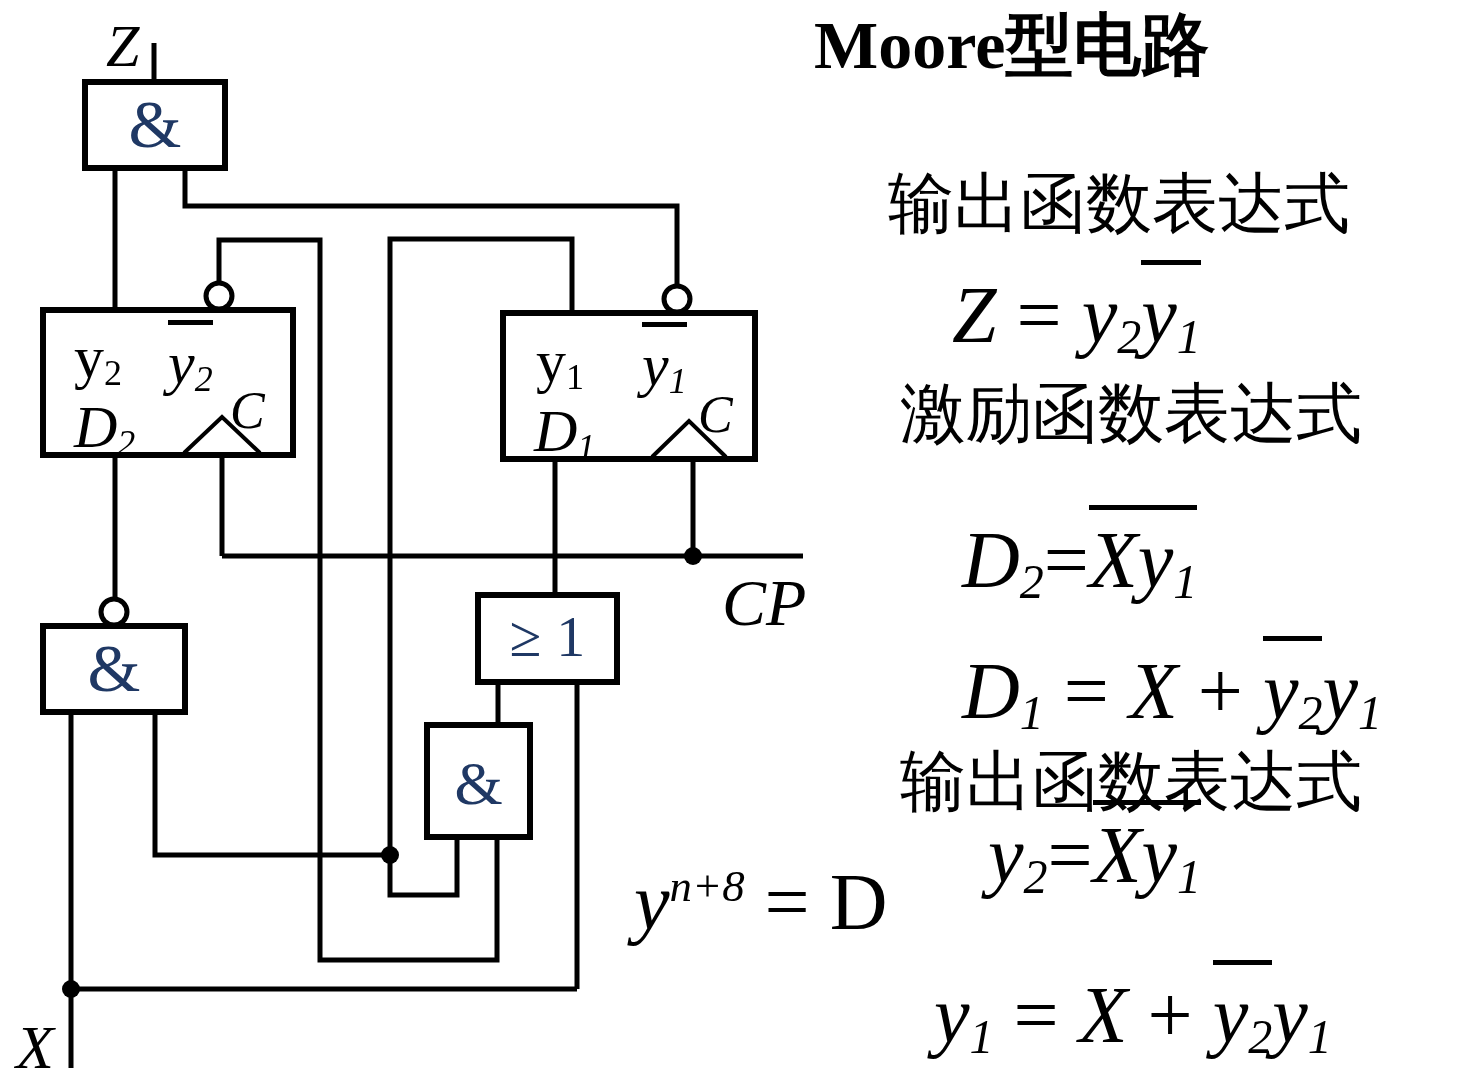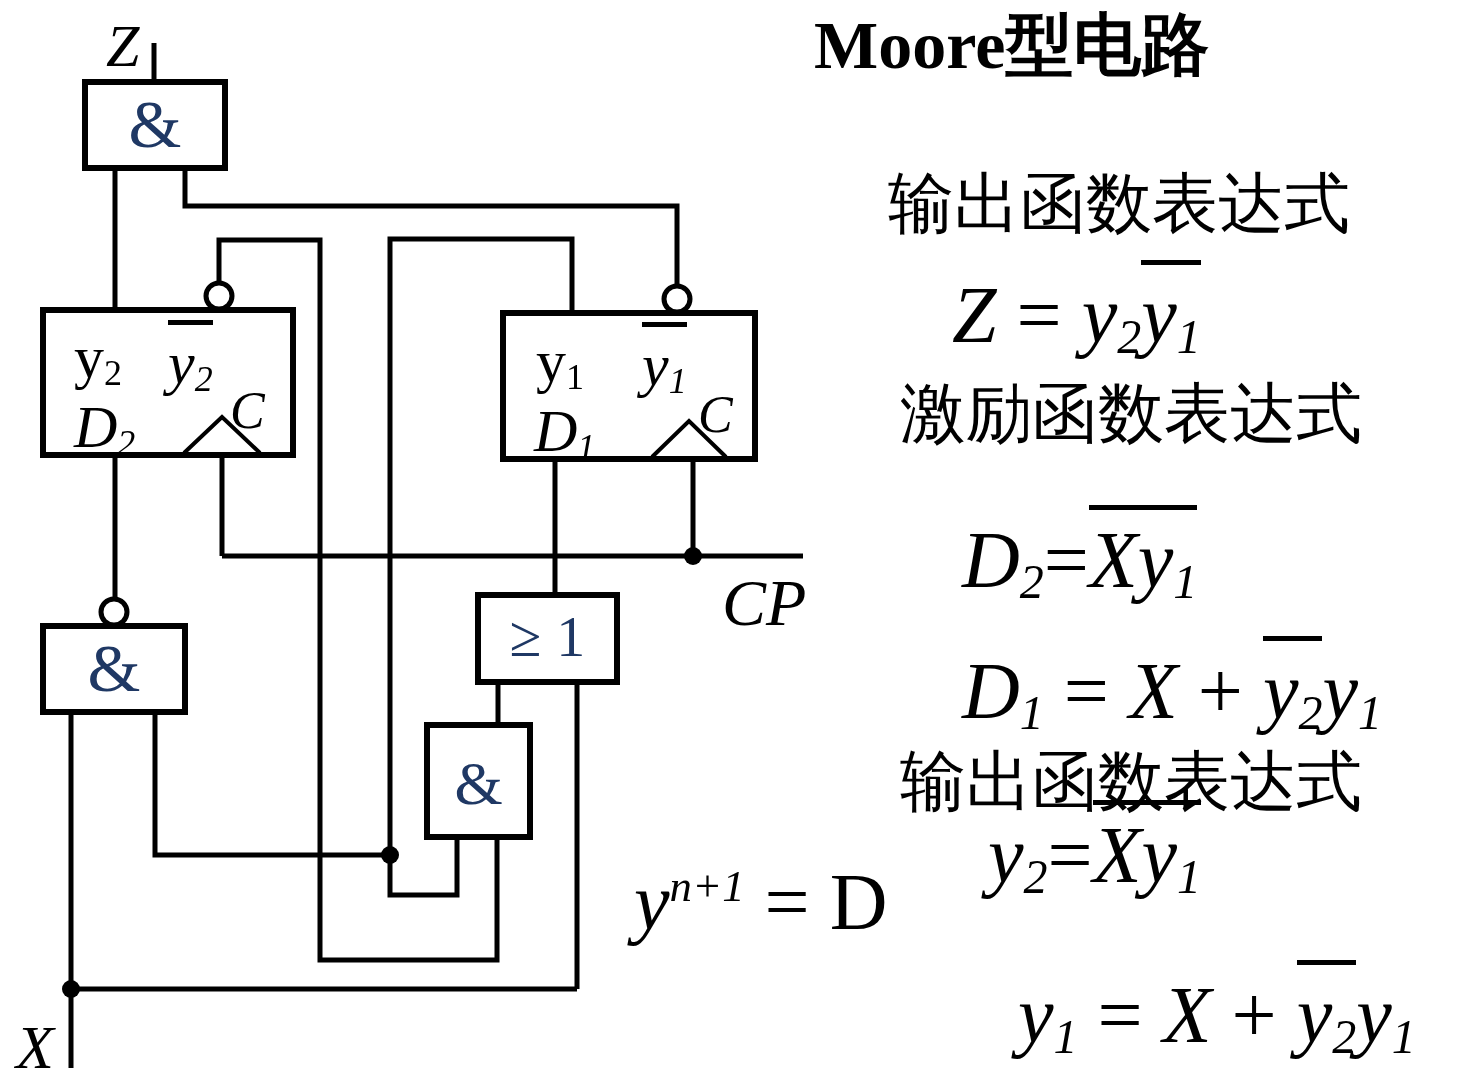--- a/index.html
+++ b/index.html
@@ -105,17 +105,17 @@
 <div class="formula" style="left:952px;top:260px;"><span class="tok">Z</span><span class="tok rm"> = </span><span class="tok">y<span class="sub">2</span></span><span class="tok over">y<span class="sub">1</span></span></div>
 
 <div class="heading" style="left:884px;top:378px;margin-left:16px;">激励函数表达式</div>
 
 <div class="formula" style="left:962px;top:505px;"><span class="tok">D<span class="sub">2</span></span><span class="tok rm">=</span><span class="tok over">Xy<span class="sub">1</span></span></div>
 
 <div class="formula" style="left:962px;top:636px;"><span class="tok">D<span class="sub">1</span></span><span class="tok rm"> = </span><span class="tok">X</span><span class="tok rm"> + </span><span class="tok over">y<span class="sub">2</span></span><span class="tok">y<span class="sub">1</span></span></div>
 
 <div class="heading" style="left:900px;top:746px;">输出函数表达式</div>
 
-<div class="formula" style="left:634px;top:858px;"><span class="tok">y<span class="sup">n+1</span></span><span class="tok rm"> = </span><span class="tok rm">D</span></div>
+<div class="formula" style="left:634px;top:858px;"><span class="tok">y<span class="sup">n+8</span></span><span class="tok rm"> = </span><span class="tok rm">D</span></div>
 
 <div class="formula" style="left:988px;top:800px;"><span class="tok">y<span class="sub">2</span></span><span class="tok rm">=</span><span class="tok over">Xy<span class="sub">1</span></span></div>
 
-<div class="formula" style="left:1018px;top:960px;"><span class="tok">y<span class="sub">1</span></span><span class="tok rm"> = </span><span class="tok">X</span><span class="tok rm"> + </span><span class="tok over">y<span class="sub">2</span></span><span class="tok">y<span class="sub">1</span></span></div>
+<div class="formula" style="left:934px;top:960px;"><span class="tok">y<span class="sub">1</span></span><span class="tok rm"> = </span><span class="tok">X</span><span class="tok rm"> + </span><span class="tok over">y<span class="sub">2</span></span><span class="tok">y<span class="sub">1</span></span></div>
 
 </body></html>

